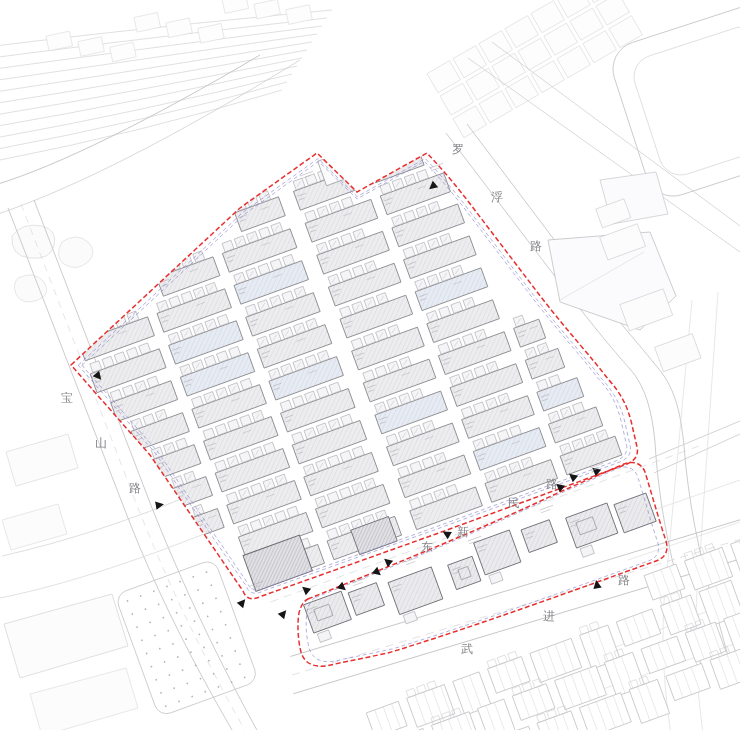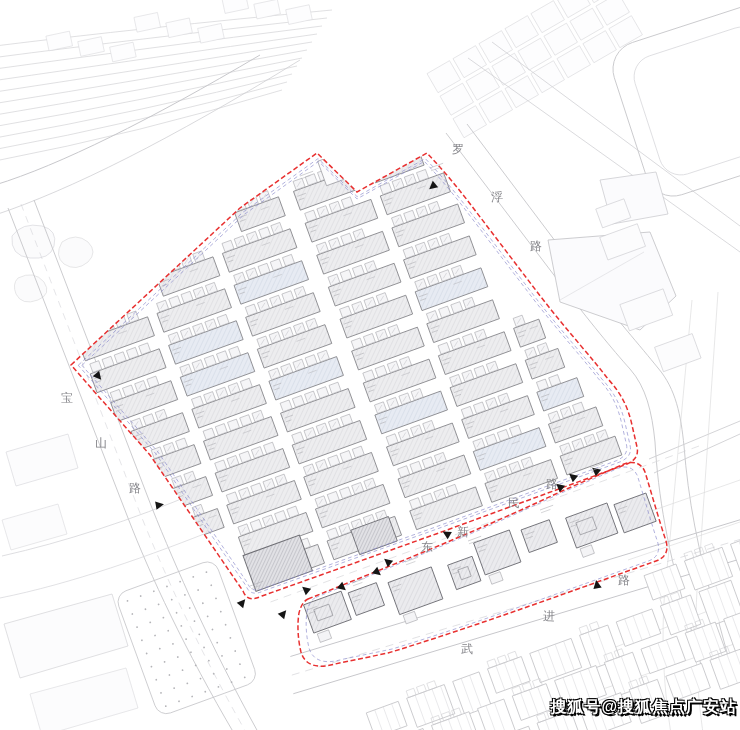--- a/index.html
+++ b/index.html
@@ -1043,14 +1043,13 @@
           <text x="552" y="488" text-anchor="middle" font-size="12" fill="#85858a" font-family="&quot;Liberation Sans&quot;,&quot;DejaVu Sans&quot;,sans-serif">路</text>
         </g>
         <g>
           <text x="467" y="653" text-anchor="middle" font-size="12" fill="#85858a" font-family="&quot;Liberation Sans&quot;,&quot;DejaVu Sans&quot;,sans-serif">武</text>
           <text x="549" y="620" text-anchor="middle" font-size="12" fill="#85858a" font-family="&quot;Liberation Sans&quot;,&quot;DejaVu Sans&quot;,sans-serif">进</text>
           <text x="624" y="584" text-anchor="middle" font-size="12" fill="#85858a" font-family="&quot;Liberation Sans&quot;,&quot;DejaVu Sans&quot;,sans-serif">路</text>
         </g>
       </g>
   </svg>
 
-  <div class="watermark">搜狐号@搜狐焦点广安站</div>
 </div>
 
 </body></html>

